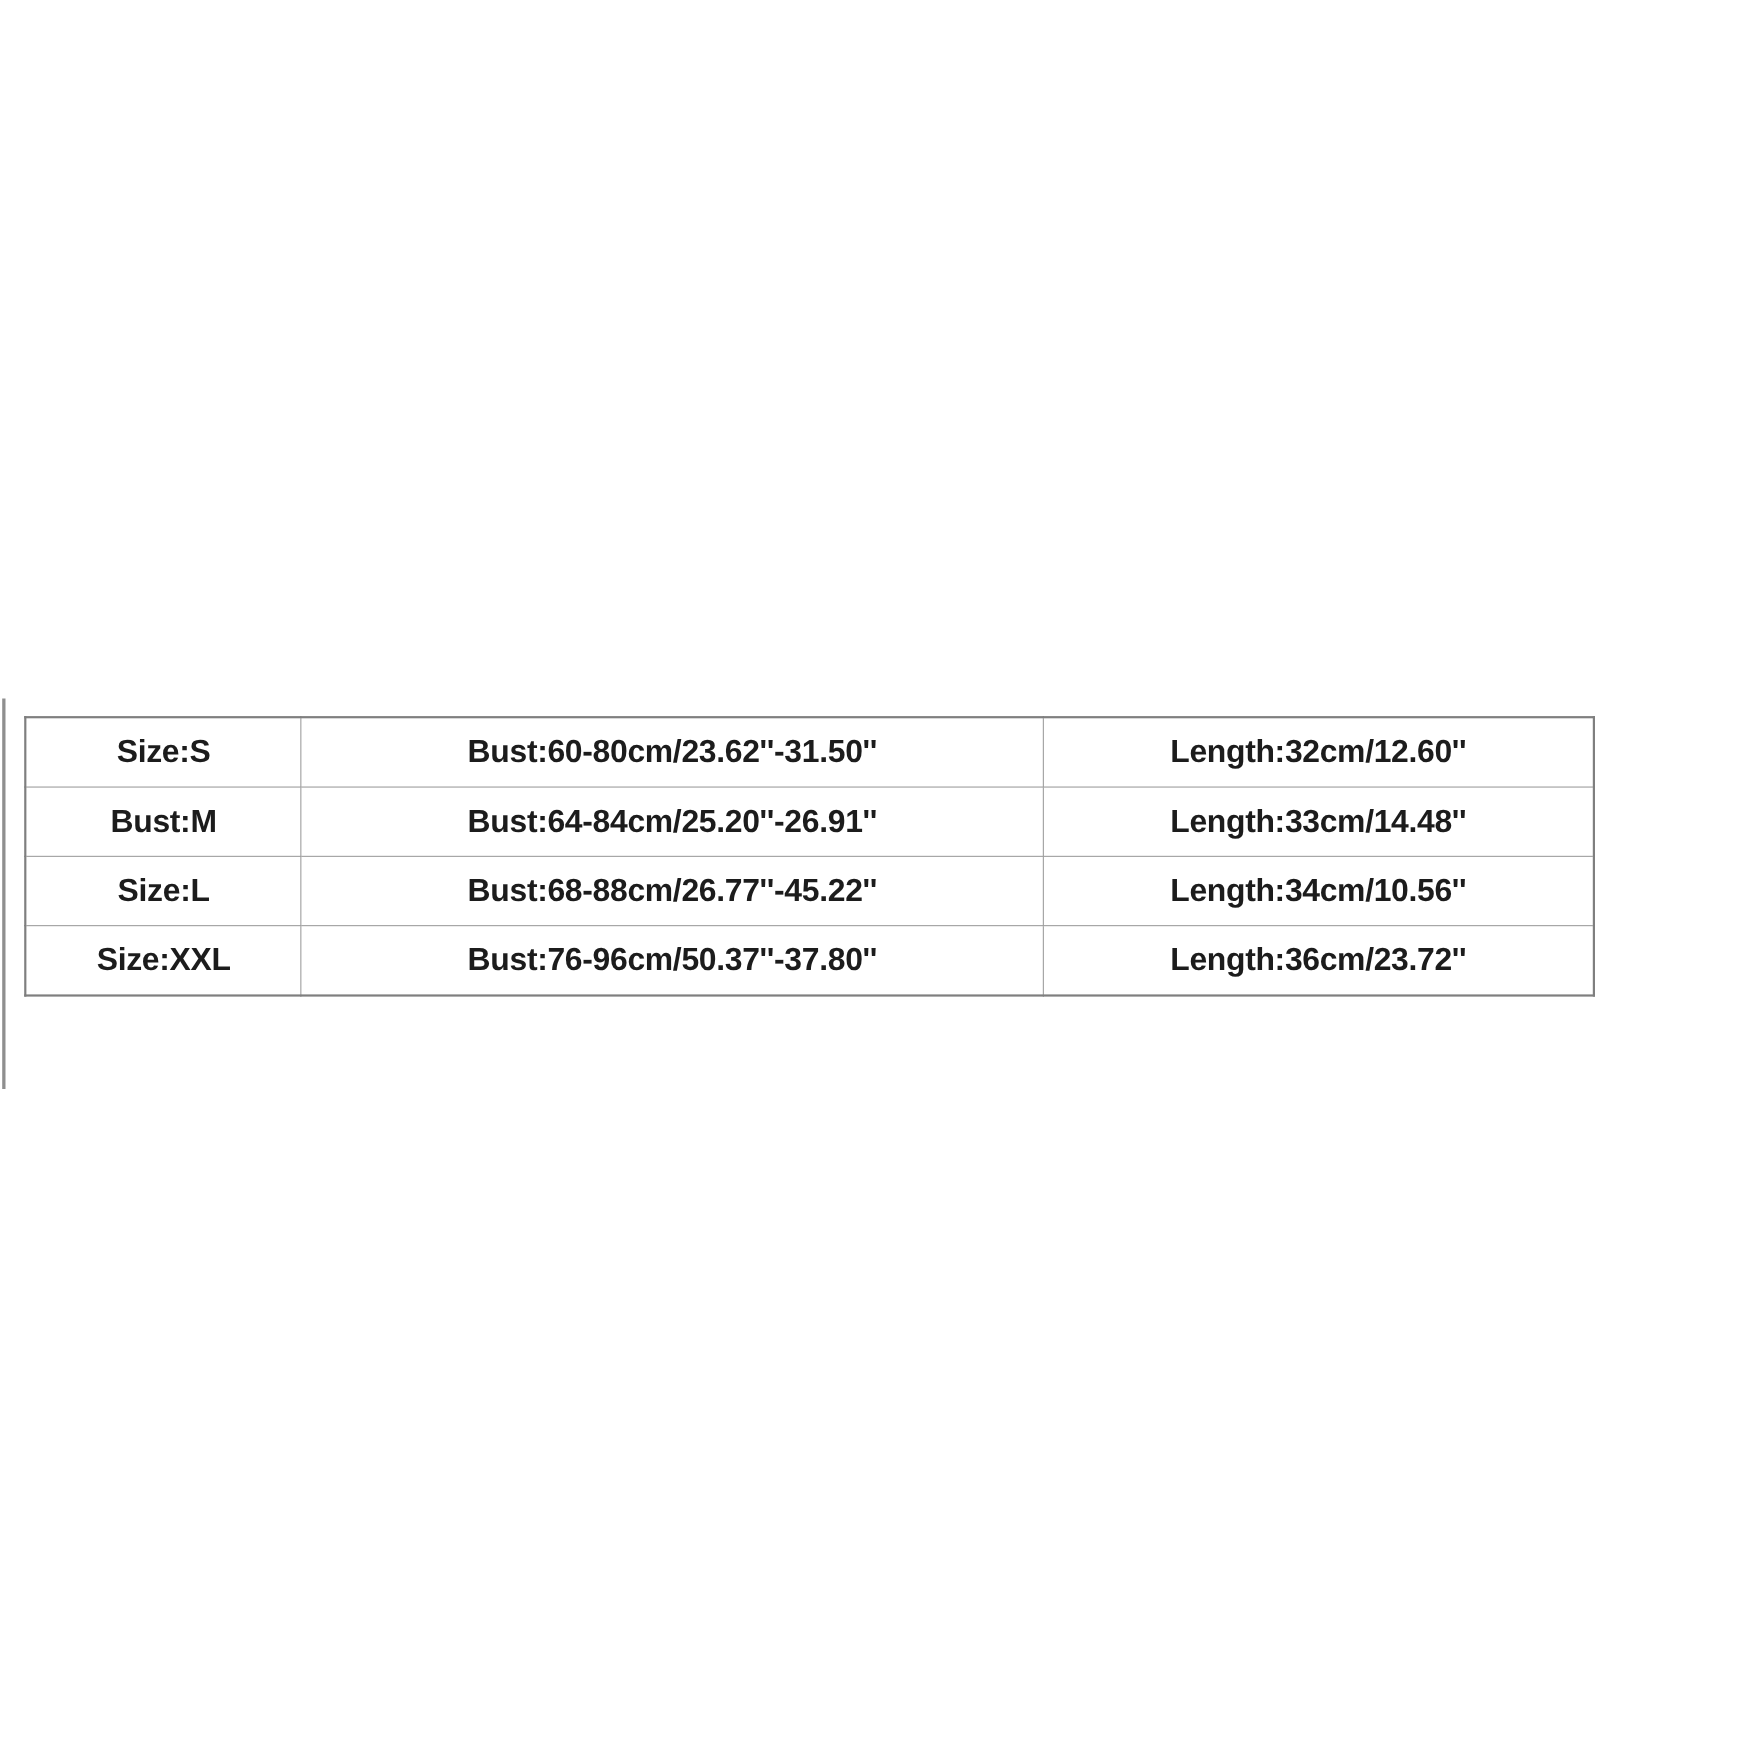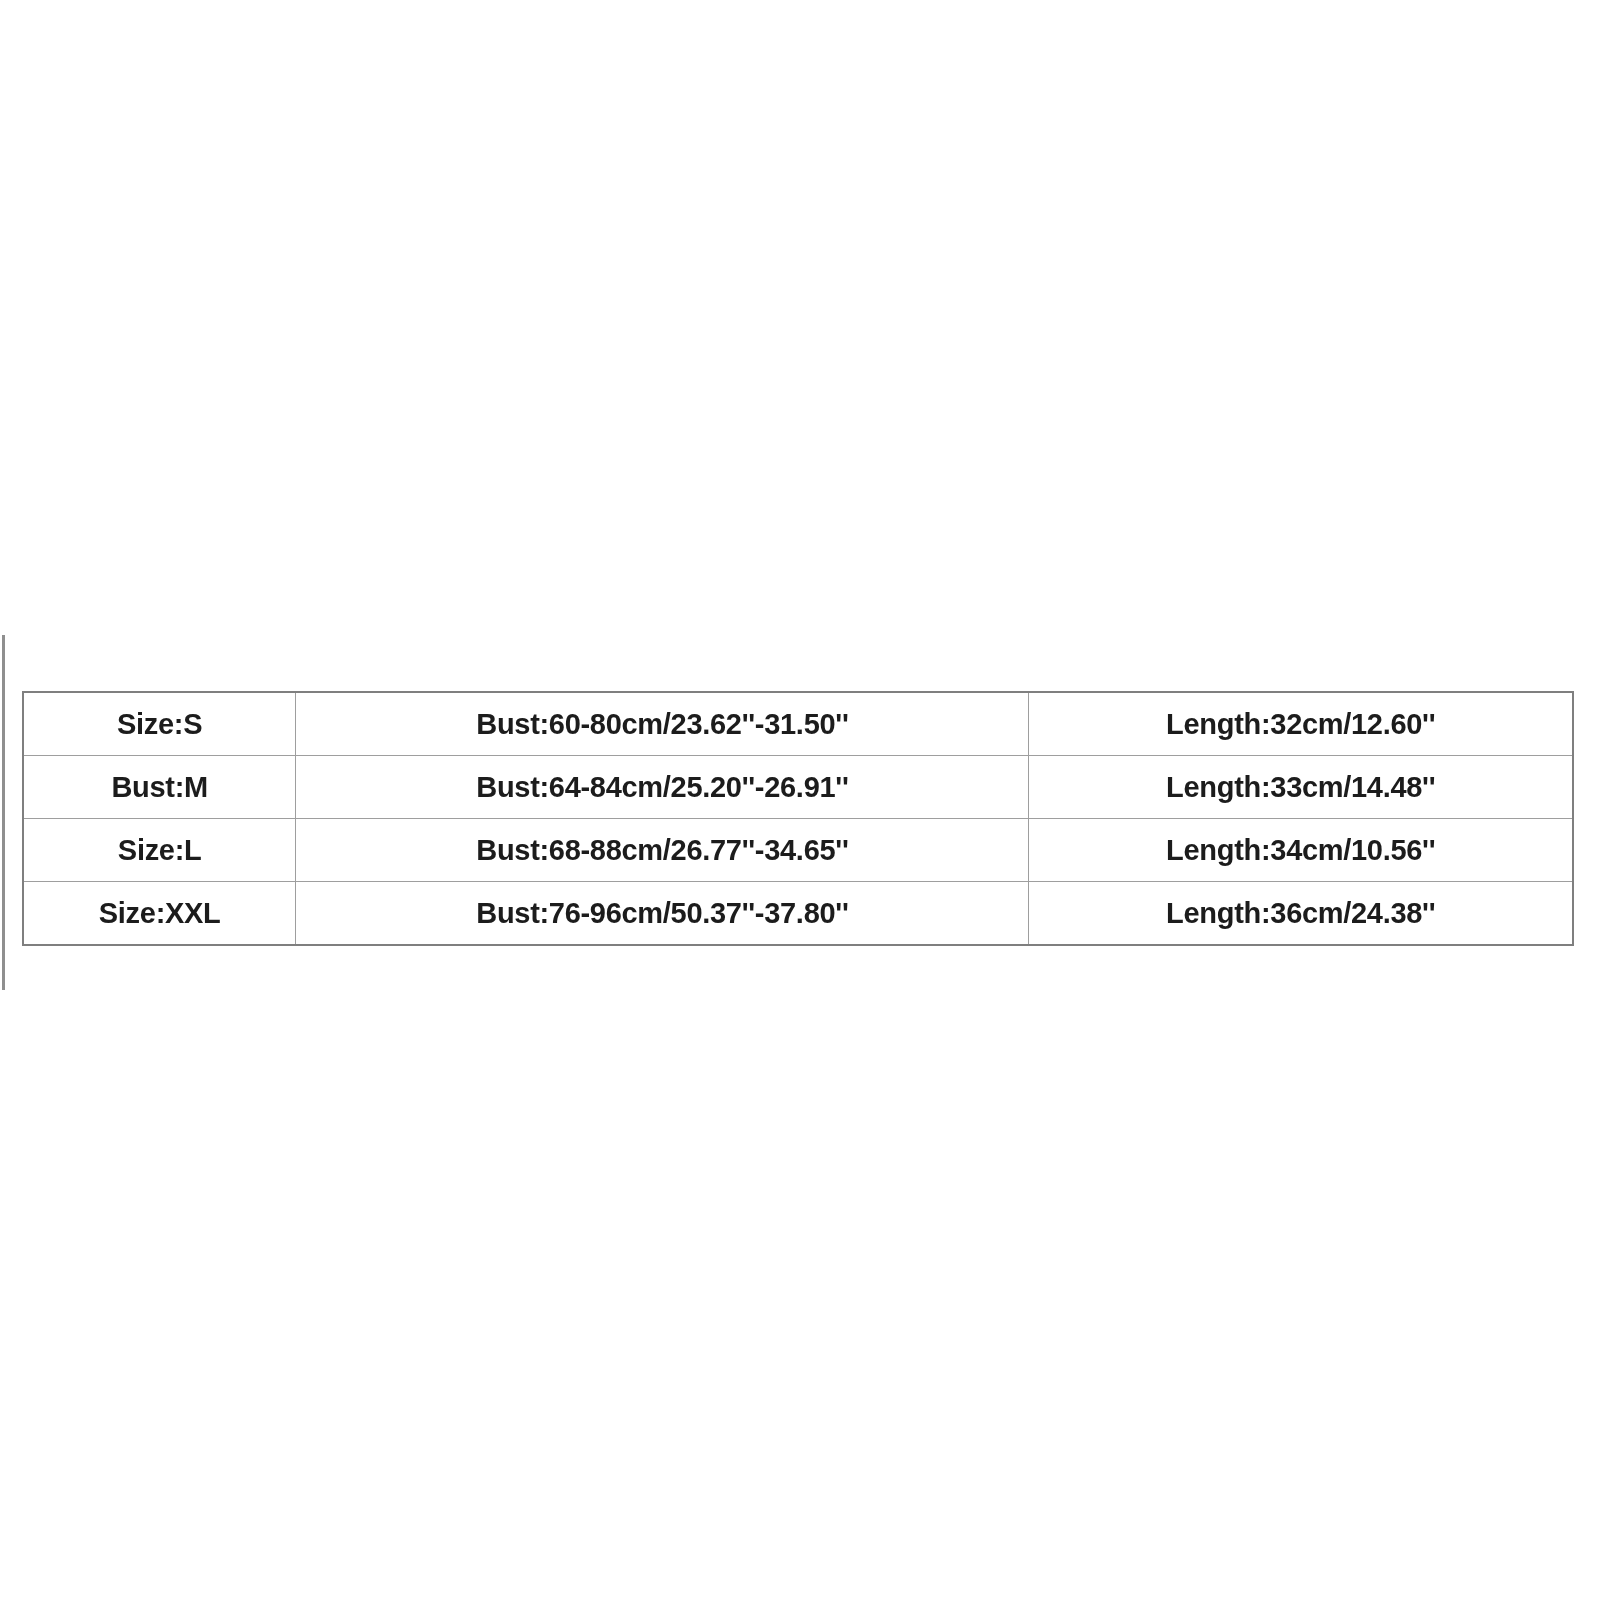--- a/index.html
+++ b/index.html
@@ -20,22 +20,21 @@
     top: 635px;
     width: 3px;
     height: 355px;
     background: #8f8f8f;
   }
 
   .chart-wrap {
     position: absolute;
     left: 22px;
     top: 651px;
-    width: 1552px;
-    margin-top: 40px;
+    width: 1428px;
   }
 
   table.size-chart {
     border-collapse: collapse;
     width: 100%;
     table-layout: fixed;
     border: 2px solid #7f7f7f;
   }
 
   table.size-chart td {
@@ -74,23 +73,23 @@
         <td>Bust:60-80cm/23.62''-31.50''</td>
         <td>Length:32cm/12.60''</td>
       </tr>
       <tr>
         <td>Bust:M</td>
         <td>Bust:64-84cm/25.20''-26.91''</td>
         <td>Length:33cm/14.48''</td>
       </tr>
       <tr>
         <td>Size:L</td>
-        <td>Bust:68-88cm/26.77''-34.65''</td>
+        <td>Bust:68-88cm/26.77''-45.22''</td>
         <td>Length:34cm/10.56''</td>
       </tr>
       <tr>
         <td>Size:XXL</td>
         <td>Bust:76-96cm/50.37''-37.80''</td>
-        <td>Length:36cm/24.38''</td>
+        <td>Length:36cm/23.72''</td>
       </tr>
     </tbody>
   </table>
 </div>
 
 </body></html>

